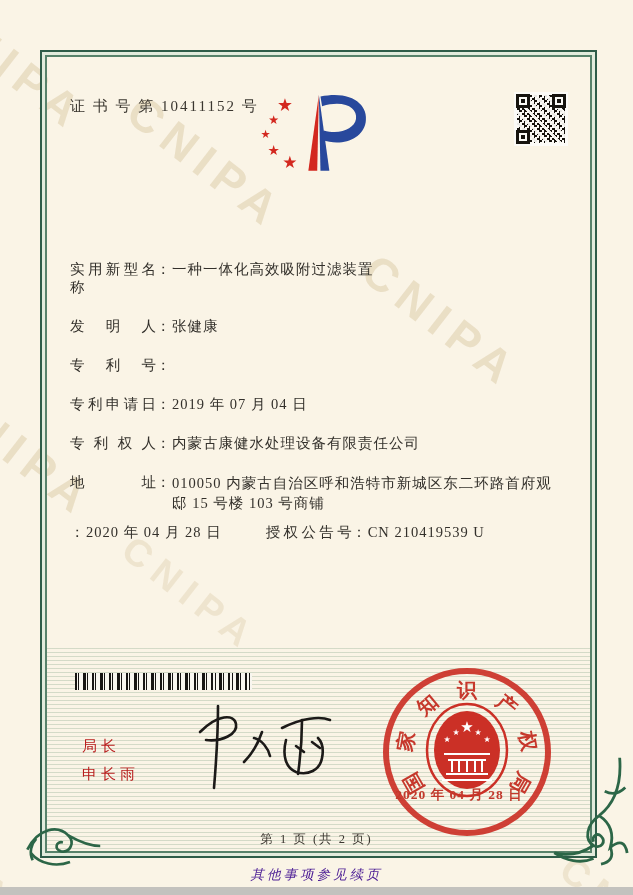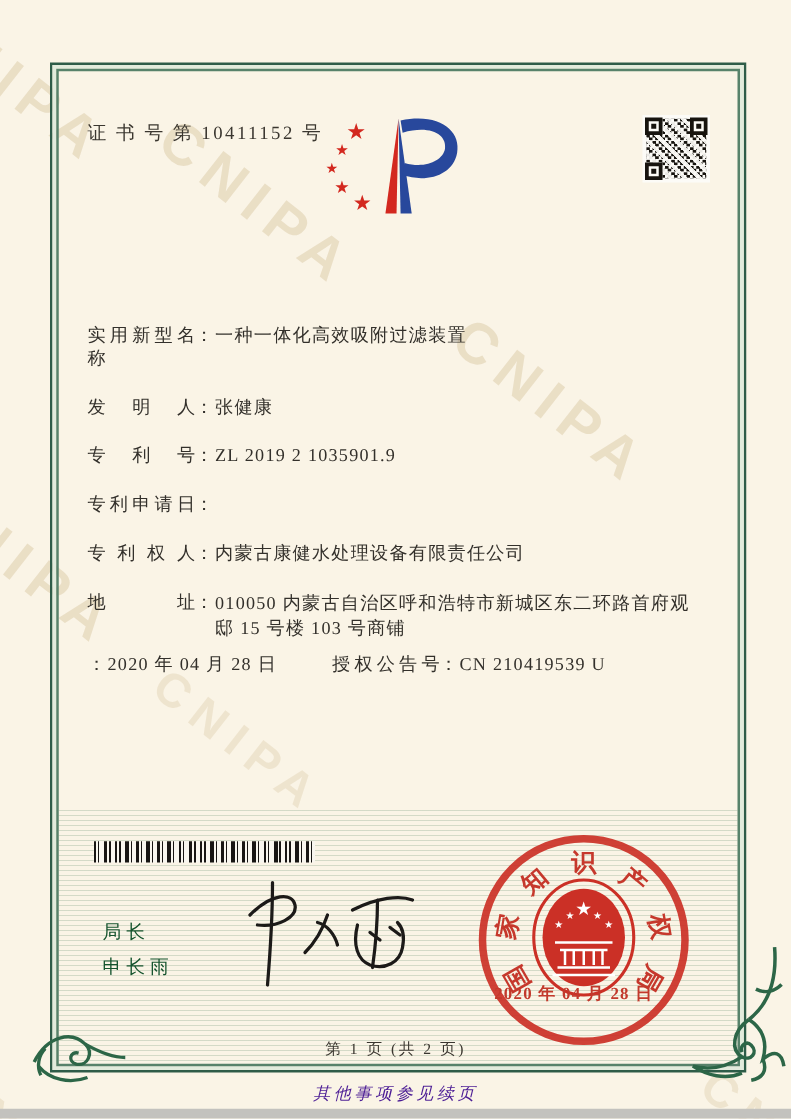--- a/index.html
+++ b/index.html
@@ -48,21 +48,21 @@
 
   
   .body-text{position:absolute;left:70px;top:525px;width:497px;font-size:13.5px;line-height:21px;
              font-style:italic;letter-spacing:1.2px;color:#3a362f;}
   .body-text p{margin:0;text-indent:2em;}
 
   
   .barcode{position:absolute;left:75px;top:673px;width:177px;height:17px;
     background:repeating-linear-gradient(90deg,#171513 0 2px,#f8f6ef 2px 3.5px,#171513 3.5px 4.5px,#f8f6ef 4.5px 8px,#171513 8px 11px,#f8f6ef 11px 12.5px,#171513 12.5px 13.5px,#f8f6ef 13.5px 17px);}
   .sig-block{position:absolute;left:82px;top:732px;font-family:"Liberation Sans","DejaVu Sans",sans-serif;
-             font-size:15px;letter-spacing:4px;line-height:28px;color:#14532d;}
+             font-size:15px;letter-spacing:4px;line-height:28px;color:#b91c1c;}
   .signature{position:absolute;left:178px;top:698px;width:158px;height:98px;}
 
   
   .seal{position:absolute;left:383px;top:668px;width:168px;height:168px;}
   .seal-ring{position:absolute;inset:0;border-radius:50%;border:6px solid rgba(203,48,38,0.92);box-sizing:border-box;}
   .seal-char{position:absolute;left:50%;top:50%;width:22px;height:22px;margin:-11px;text-align:center;
              font-size:20px;font-weight:700;color:#c6382c;}
   .emblem{position:absolute;left:42px;top:34px;width:84px;height:96px;}
   .seal-date{position:absolute;left:0;right:16px;top:118px;text-align:center;color:#c2392c;
              font-size:13.5px;font-weight:600;letter-spacing:1px;}
@@ -126,25 +126,25 @@
       <span class="fvalue">一种一体化高效吸附过滤装置</span>
     </div>
     <div class="frow">
       <span class="flabel">发明人</span>
         <span class="fcolon">：</span>
       <span class="fvalue">张健康</span>
     </div>
     <div class="frow">
       <span class="flabel">专利号</span>
         <span class="fcolon">：</span>
-      <span class="fvalue">ZL 2019 2 1035901.9</span>
     </div>
     <div class="frow">
       <span class="flabel">专利申请日</span>
         <span class="fcolon">：</span>
+      <span class="fvalue">2019 年 07 月 04 日</span>
     </div>
     <div class="frow">
       <span class="flabel">专利权人</span>
         <span class="fcolon">：</span>
       <span class="fvalue">内蒙古康健水处理设备有限责任公司</span>
     </div>
     <div class="frow addr">
       <span class="flabel">地址</span>
         <span class="fcolon">：</span>
       <span class="fvalue">010050 内蒙古自治区呼和浩特市新城区东二环路首府观邸 15 号楼 103 号商铺</span>

